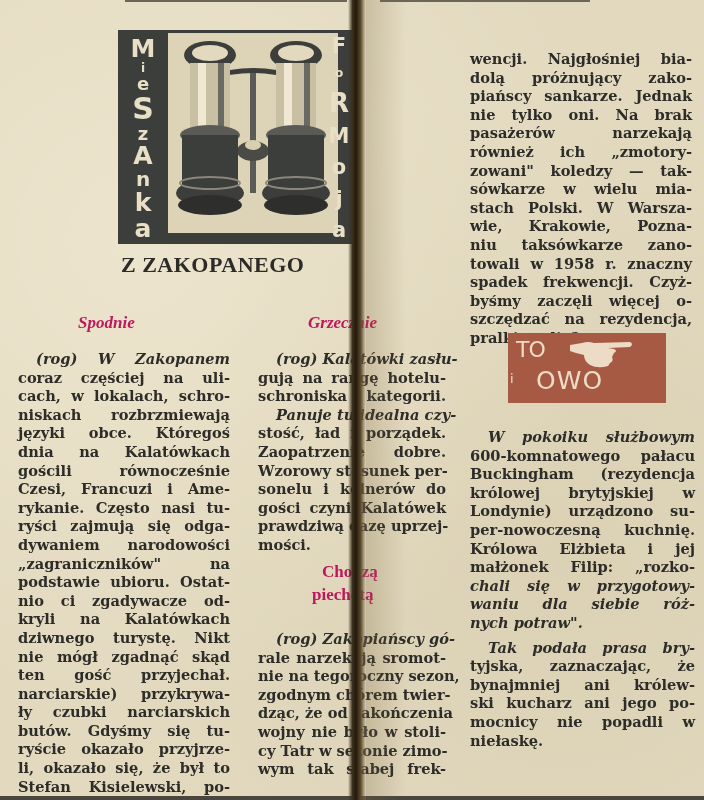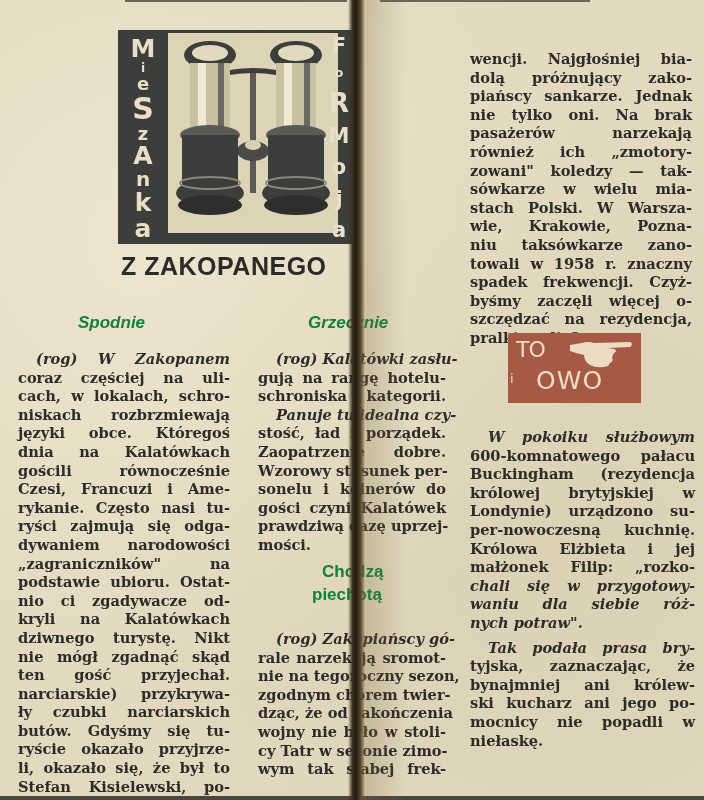--- a/index.html
+++ b/index.html
@@ -39,28 +39,28 @@
     color:#e8dfc6; font-family:"DejaVu Sans", sans-serif; font-weight:bold;
   }
   .vert-text span { display:block; line-height:1; }
   .vt-left { left:6px; font-size:25px; }
   .vt-right { left:202px; font-size:21px; }
 
   .binoculars { position:absolute; left:50px; top:3px; width:170px; height:200px; }
 
   .logo-caption {
     position:absolute; left:121px; top:252px;
-    font-family:Liberation Sans, sans-serif; font-weight:bold; font-size:25px;
+    font-family:Liberation Serif, serif; font-weight:bold; font-size:22px;
     letter-spacing:0.5px; color:#2c2b28; white-space:nowrap;text-align:right;
   }
 
   
   .head {
-    position:absolute; font-family:Liberation Sans, sans-serif; font-weight:bold;
-    font-style:italic; color:#15803d; font-size:17px;
+    position:absolute; font-family:Liberation Serif, serif; font-weight:bold;
+    font-style:italic; color:#be185d; font-size:17px;
   }
 
   
   .col {
     position:absolute; font-size:14.6px; line-height:18.6px;
     font-weight:bold; color:#2d2c28;
   }
   .col .line { display:block; text-align:justify; text-align-last:justify; white-space:nowrap; height:18.6px; }
   .col .line.last { text-align-last:left; }
   .col .indent { padding-left:18px;font-style:italic; }
@@ -69,20 +69,21 @@
   .col-mid-1 { left:258px; top:350px; width:188px; }
   .col-mid-2 { left:258px; top:630px; width:188px; }
   .col-right-1 { left:470px; top:6px; width:222px;margin-top:44px; }
   .col-right-2 { left:470px; top:428px; width:225px; }
   .col-right-2 .it { font-style:italic; }
 
   
   .toowo {
     position:absolute; left:508px; top:333px; width:133px; height:70px;
     background:#a65943;
+    padding-left:25px;
   }
   .toowo .t1 { position:absolute; left:8px; top:4px; color:#ecdcc6; font-family:"DejaVu Sans", sans-serif; font-size:22px; letter-spacing:-1px; }
   .toowo .t2 { position:absolute; left:2px; top:38px; color:#ecdcc6; font-family:"DejaVu Sans", sans-serif; font-size:13px; }
   .toowo .t3 { position:absolute; left:28px; top:33px; color:#ecdcc6; font-family:"DejaVu Sans", sans-serif; font-size:25px; letter-spacing:1px; }
   .toowo .hand { position:absolute; left:60px; top:6px; width:68px; height:30px; }
 </style>
 </head>
 <body>
 
 <div class="top-rule"></div>

